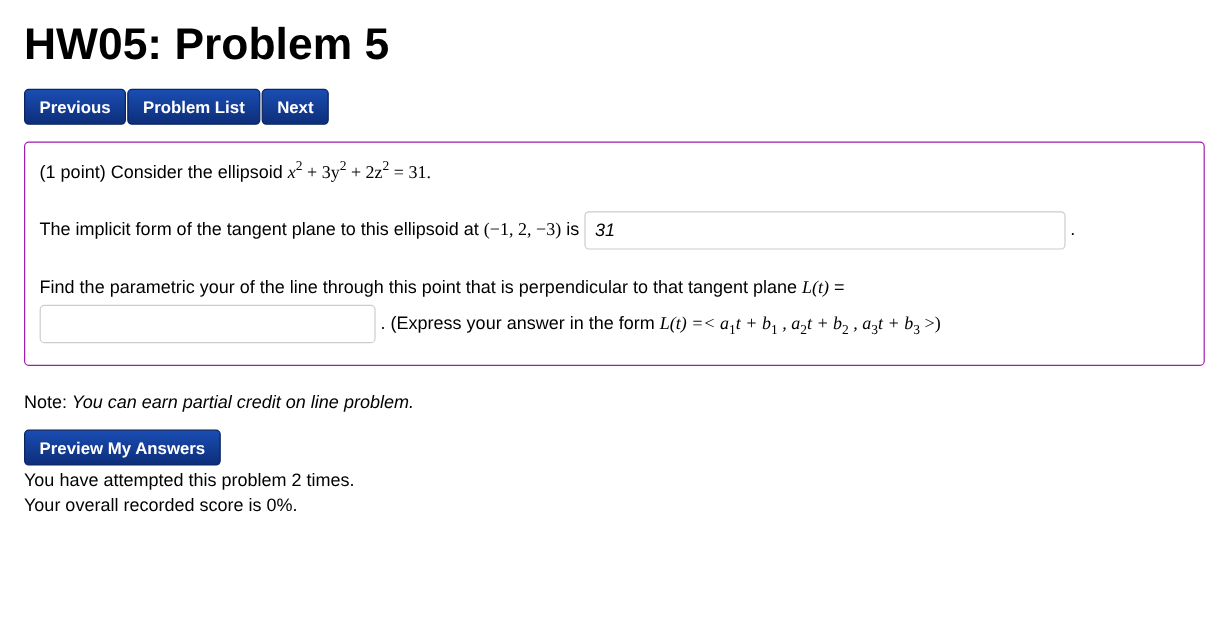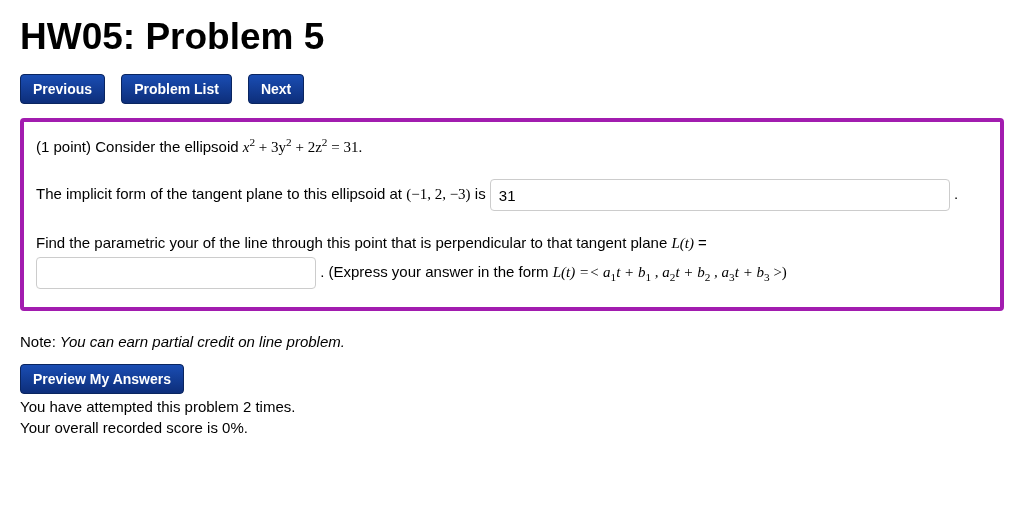--- a/index.html
+++ b/index.html
@@ -14,38 +14,38 @@
       background: #fff;
     }
     h1 {
       font-size: 37px;
       font-weight: bold;
       margin: 0 0 16px 0;
       font-family: Arial, Helvetica, sans-serif;
     }
     .nav-buttons {
       display: flex;
-      gap: 16px;
+      gap: 1px;
       margin-bottom: 14px;
       align-items: center;
     }
     .btn {
       background: linear-gradient(to bottom, #1a4db3, #0d2e7a);
       background-color: #10357a;
       color: #fff;
       border: 1px solid #0a2560;
       border-radius: 4px;
       padding: 6px 12px;
       font-size: 14px;
       font-weight: bold;
       cursor: pointer;
       font-family: Arial, Helvetica, sans-serif;
     }
     .problem-box {
-      border: 4px solid #a21caf;
+      border: 1px solid #a21caf;
       border-radius: 4px;
       padding: 10px 12px 18px 12px;
       margin-bottom: 22px;
     }
     .pline {
       margin: 10px 0 18px 0;
       line-height: 1.8;
     }
     .pline.first {
       margin-top: 0;
@@ -72,21 +72,22 @@
     input[type=text] {
       border: 1px solid #ccc;
       border-radius: 4px;
       padding: 6px 8px;
       font-size: 15px;
       height: 32px;
       vertical-align: middle;
       font-family: Arial, Helvetica, sans-serif;
     }
     .ans1 {
-      width: 460px;
+      width: 401px;
+      font-style: italic;
     }
     .ans2 {
       width: 280px;
     }
     .note {
       margin: 4px 0 14px 0;
     }
     .note b {
       font-weight: normal;
     }

